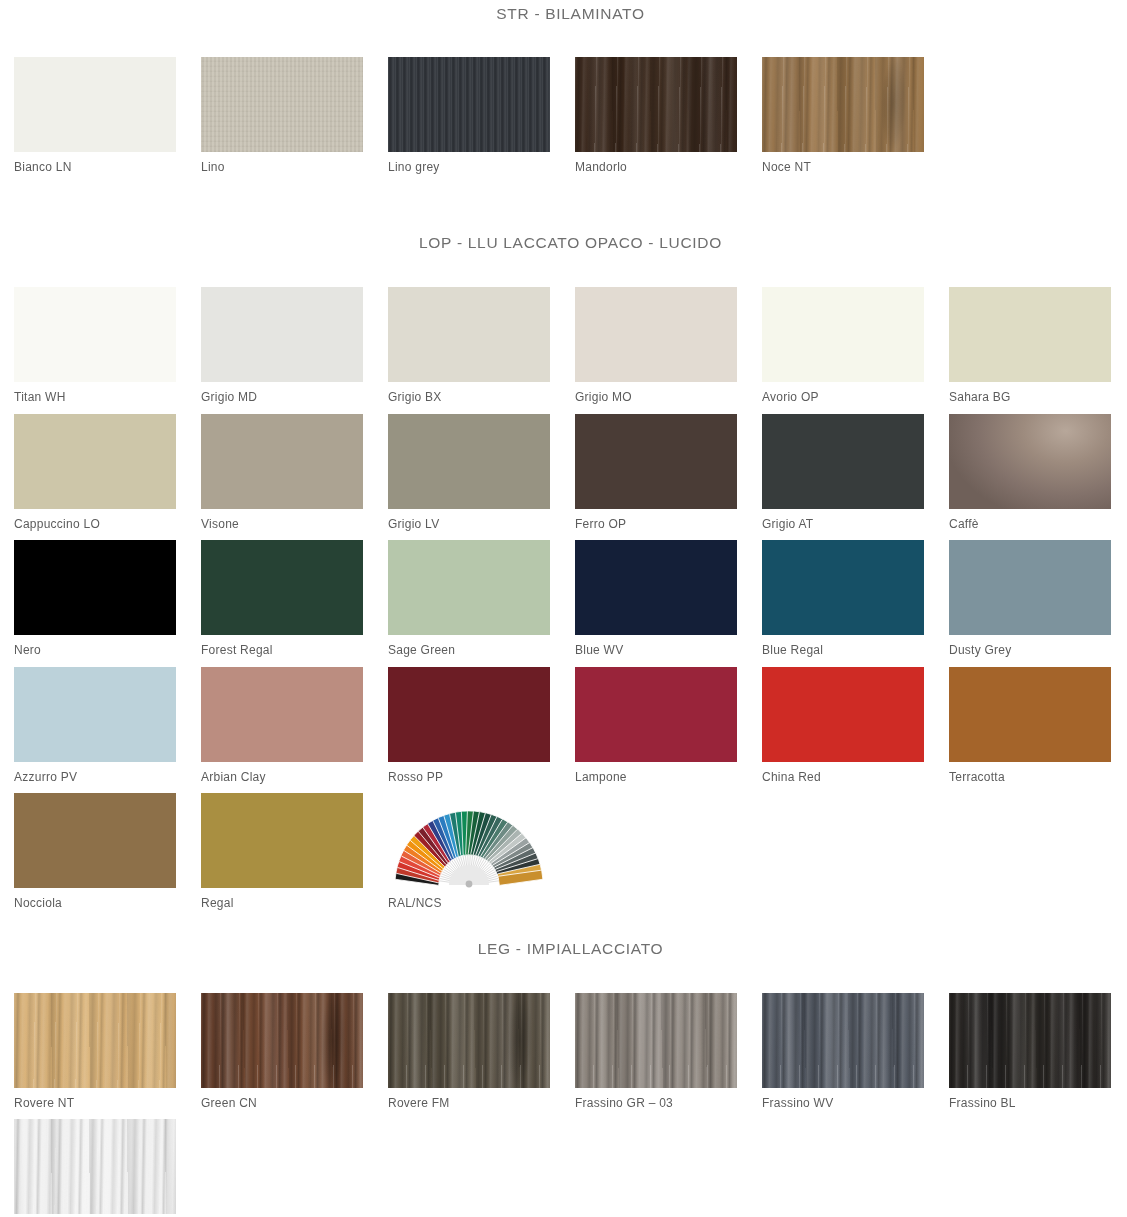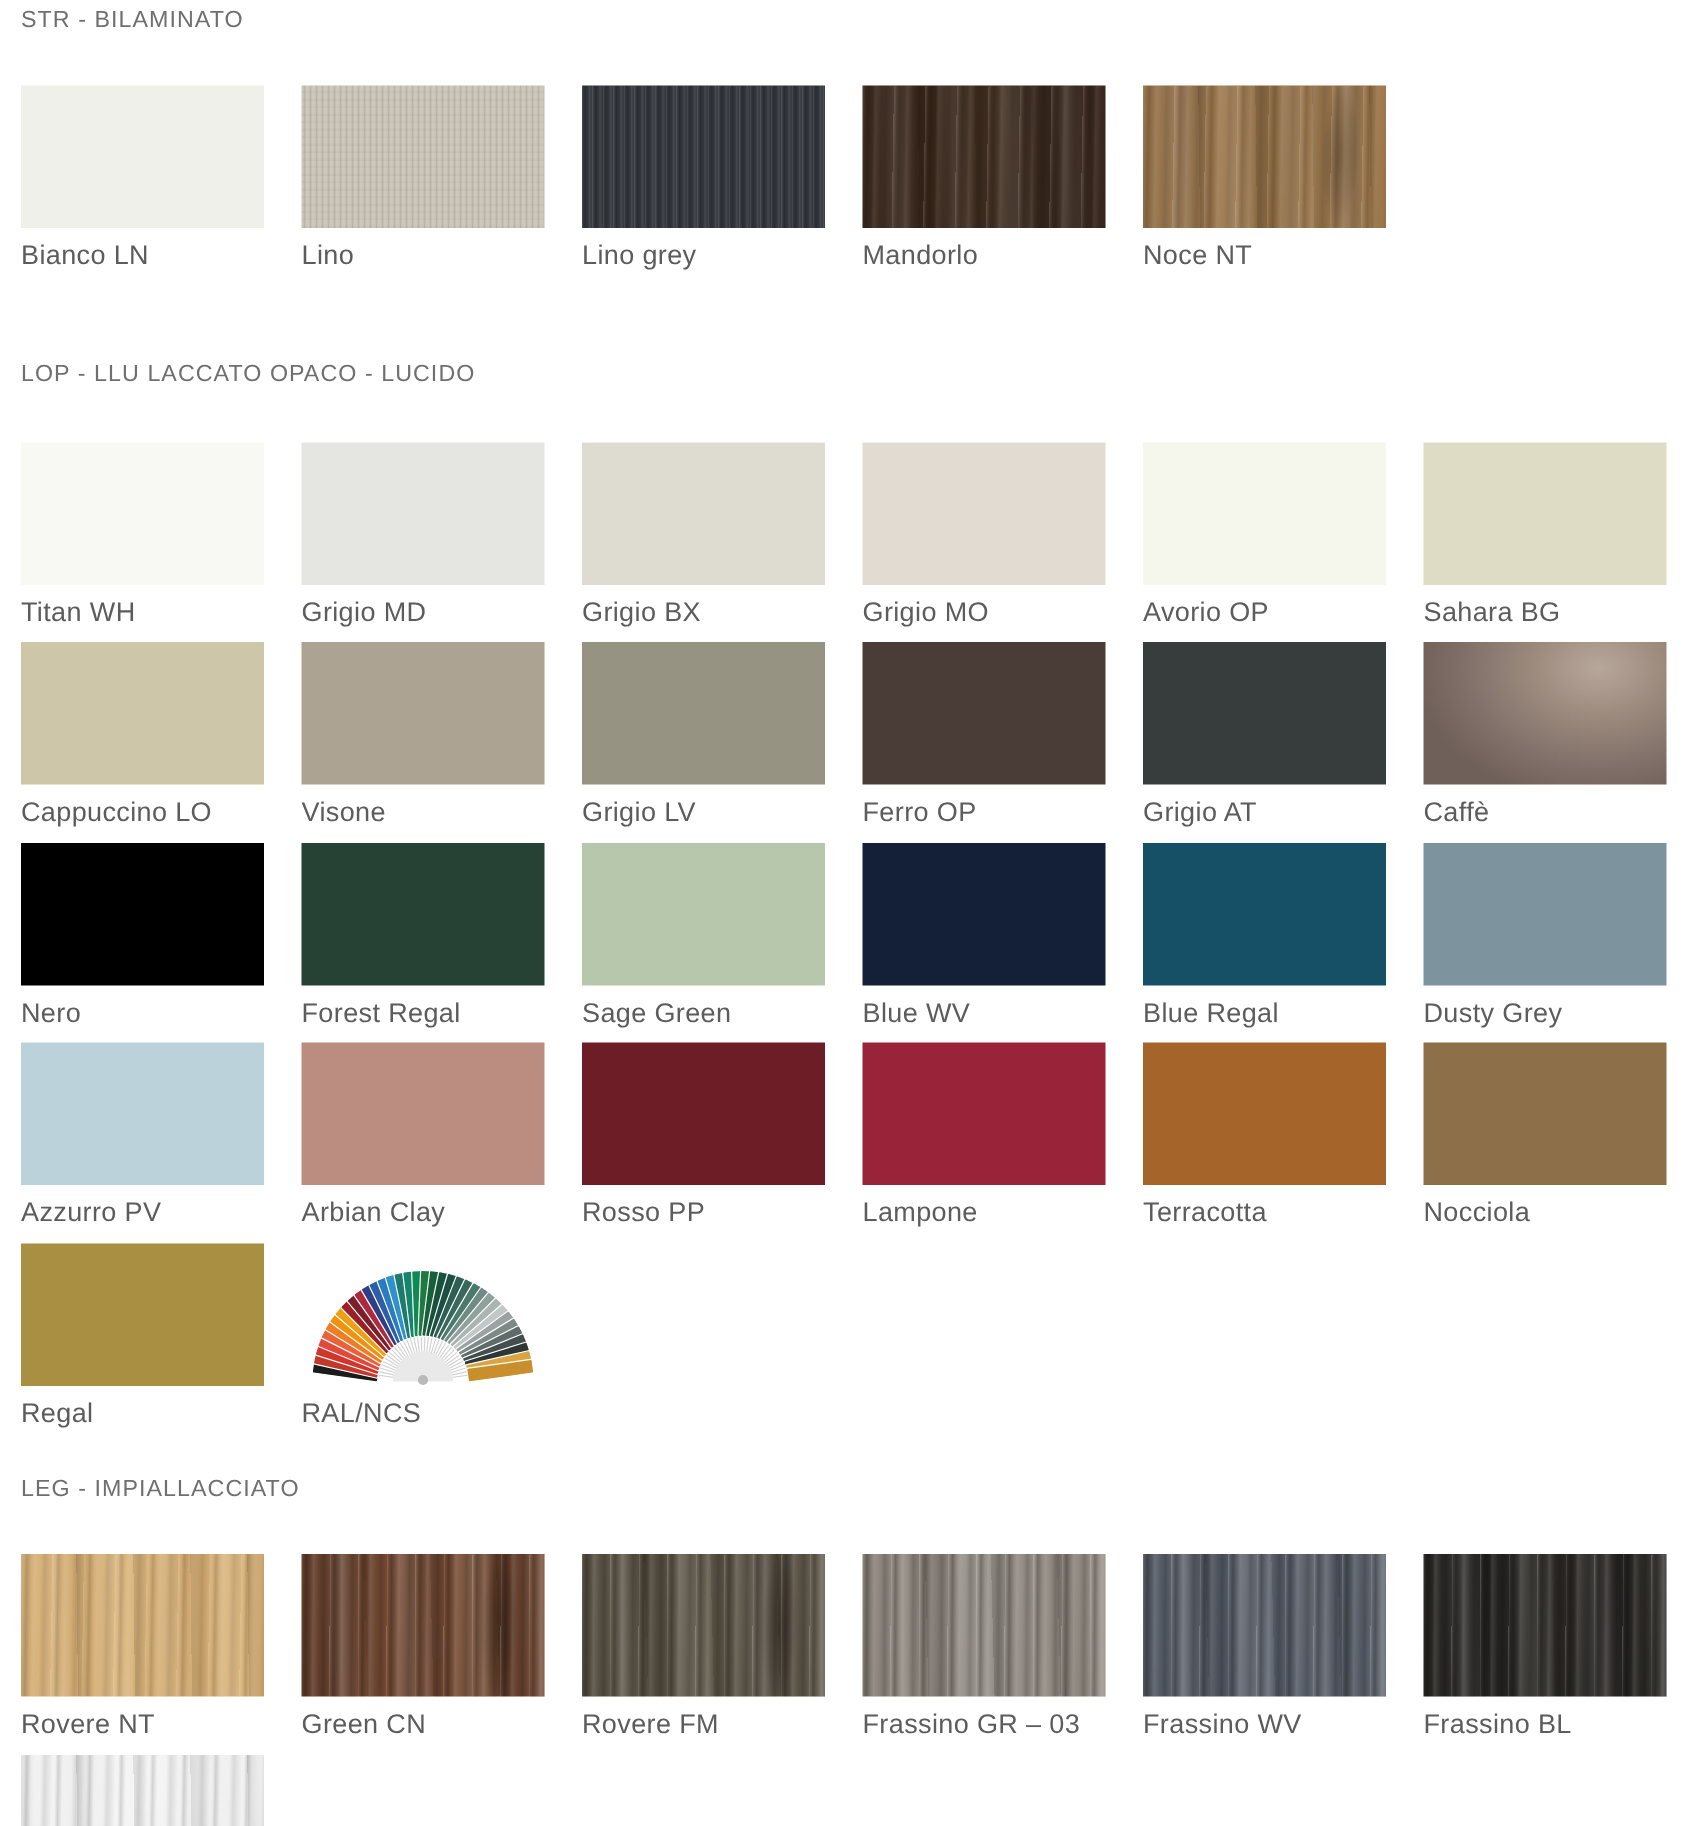--- a/index.html
+++ b/index.html
@@ -18,20 +18,21 @@
 
   .section { margin: 0; }
   .section-title {
     font-size: 15.5px;
     font-weight: 400;
     letter-spacing: 0.7px;
     color: #6f6f6f;
     padding-left: 14px;
     margin: 0;
     line-height: 1;
+    text-align: center;
   }
   .sec-str   { padding-top: 6px; }
   .sec-lop   { padding-top: 0; }
   .sec-leg   { padding-top: 0; }
 
   .grid {
     display: grid;
     grid-template-columns: repeat(6, 162px);
     column-gap: 25px;
     row-gap: 0px;
@@ -43,21 +44,21 @@
     margin-bottom: 9px;
   }
   .swatch {
     width: 162px;
     height: 95px;
     position: relative;
     overflow: hidden;
     background: #eee;
   }
   .swatch-label {
-    font-size: 18px;
+    font-size: 12px;
     font-weight: 400;
     letter-spacing: 0.25px;
     color: #5c5c5c;
     padding-top: 8px;
     line-height: 1.2;
     white-space: nowrap;
   }
 
   
   .tex-linen::after {
@@ -252,20 +253,24 @@
         <div class="swatch" style="background:#bb8d80;"></div>
         <div class="swatch-label">Arbian Clay</div>
       </div>
       <div class="swatch-cell">
         <div class="swatch" style="background:#6c1d25;"></div>
         <div class="swatch-label">Rosso PP</div>
       </div>
       <div class="swatch-cell">
         <div class="swatch" style="background:#99243a;"></div>
         <div class="swatch-label">Lampone</div>
+      </div>
+      <div class="swatch-cell">
+        <div class="swatch" style="background:#cf2b25;"></div>
+        <div class="swatch-label">China Red</div>
       </div>
       <div class="swatch-cell">
         <div class="swatch" style="background:#a4642a;"></div>
         <div class="swatch-label">Terracotta</div>
       </div>
 
       <div class="swatch-cell">
         <div class="swatch" style="background:#8d7049;"></div>
         <div class="swatch-label">Nocciola</div>
       </div>

